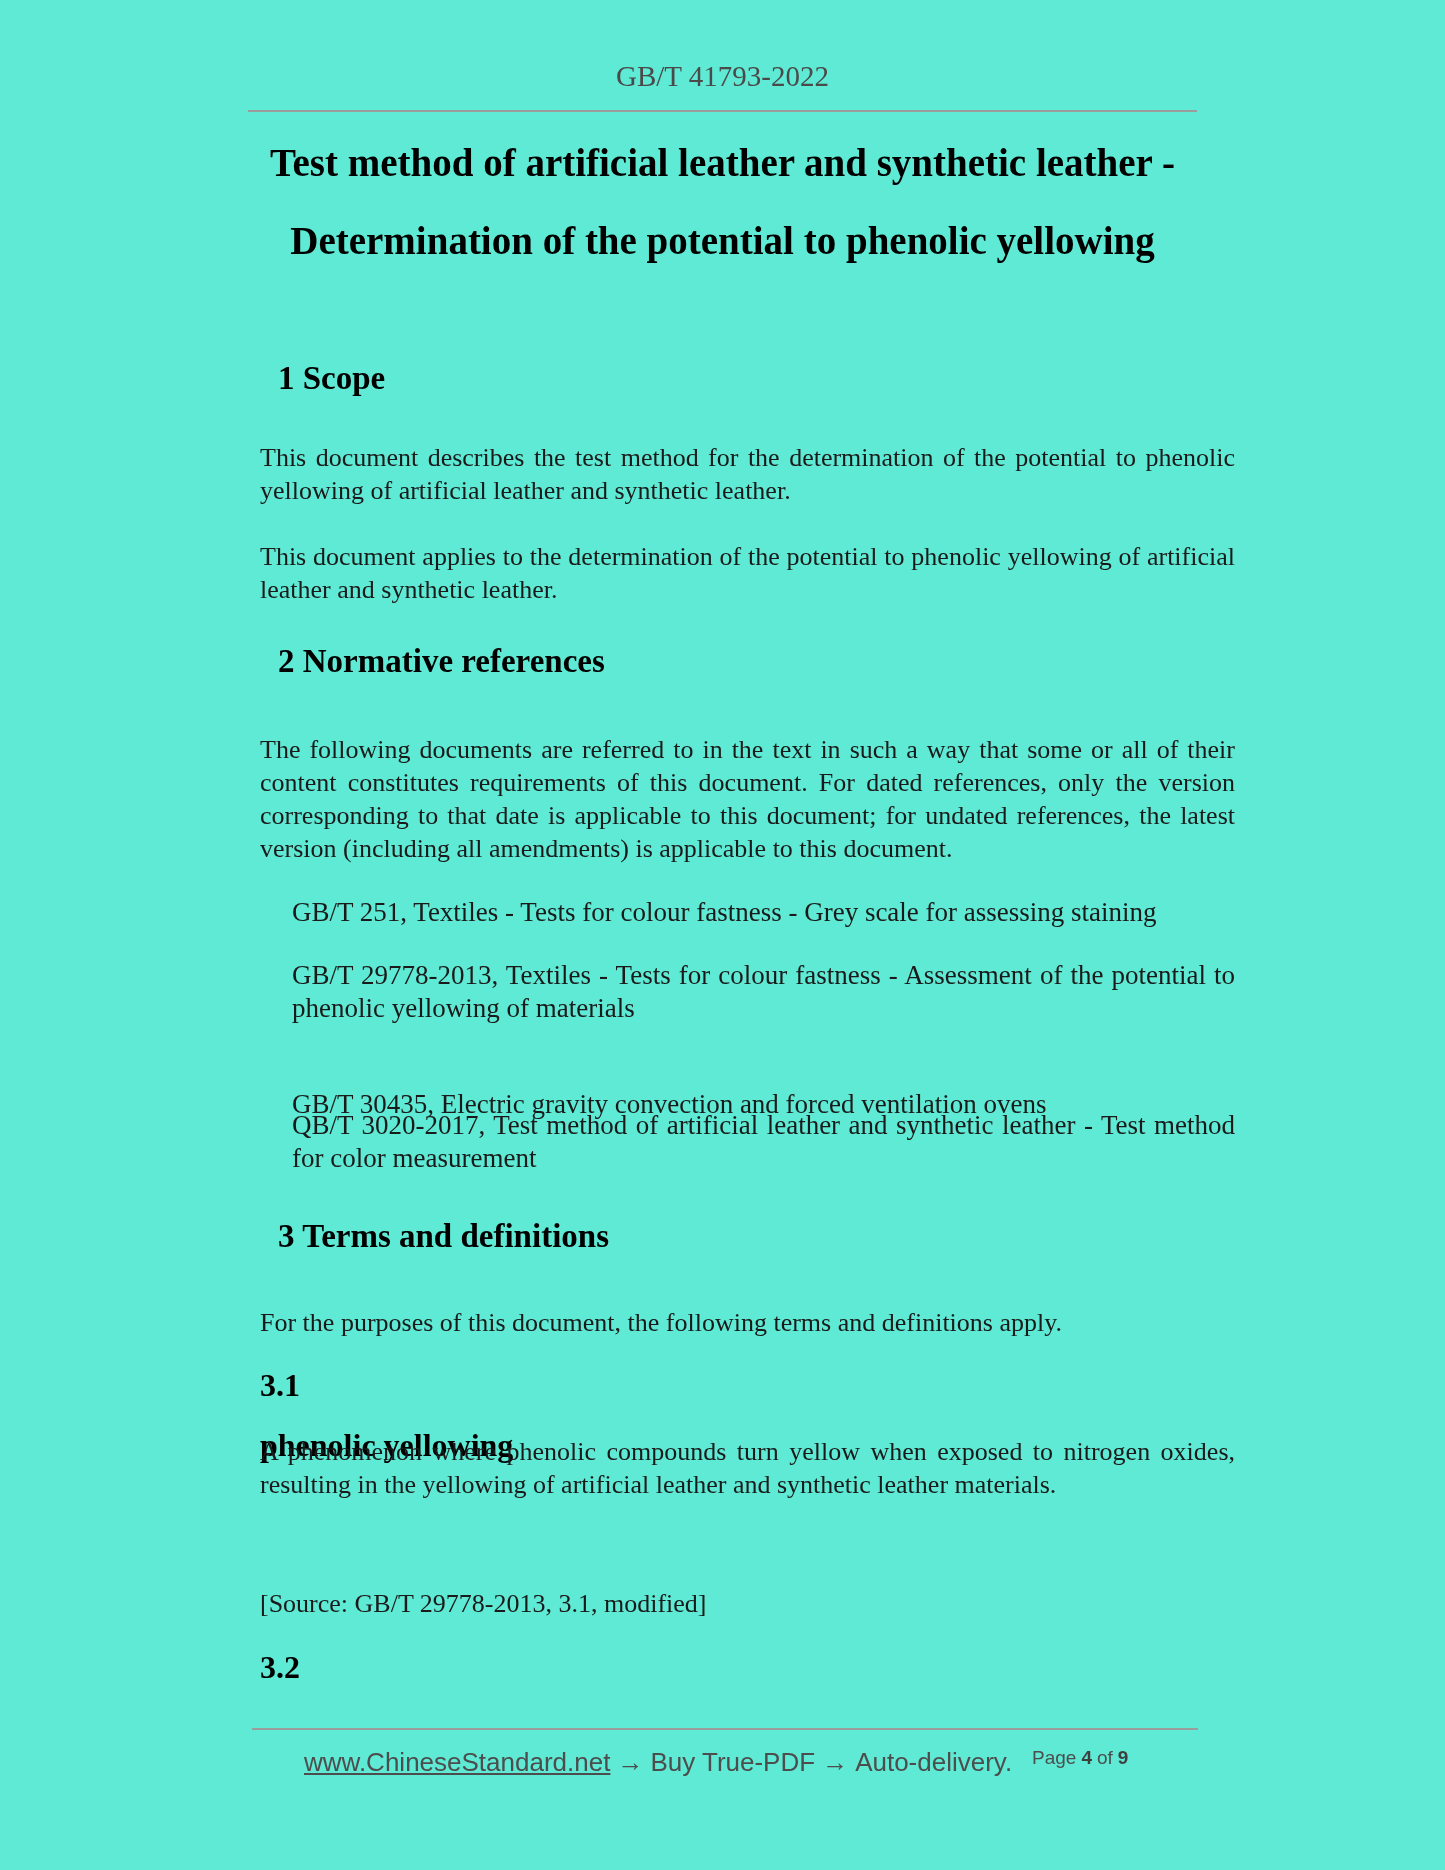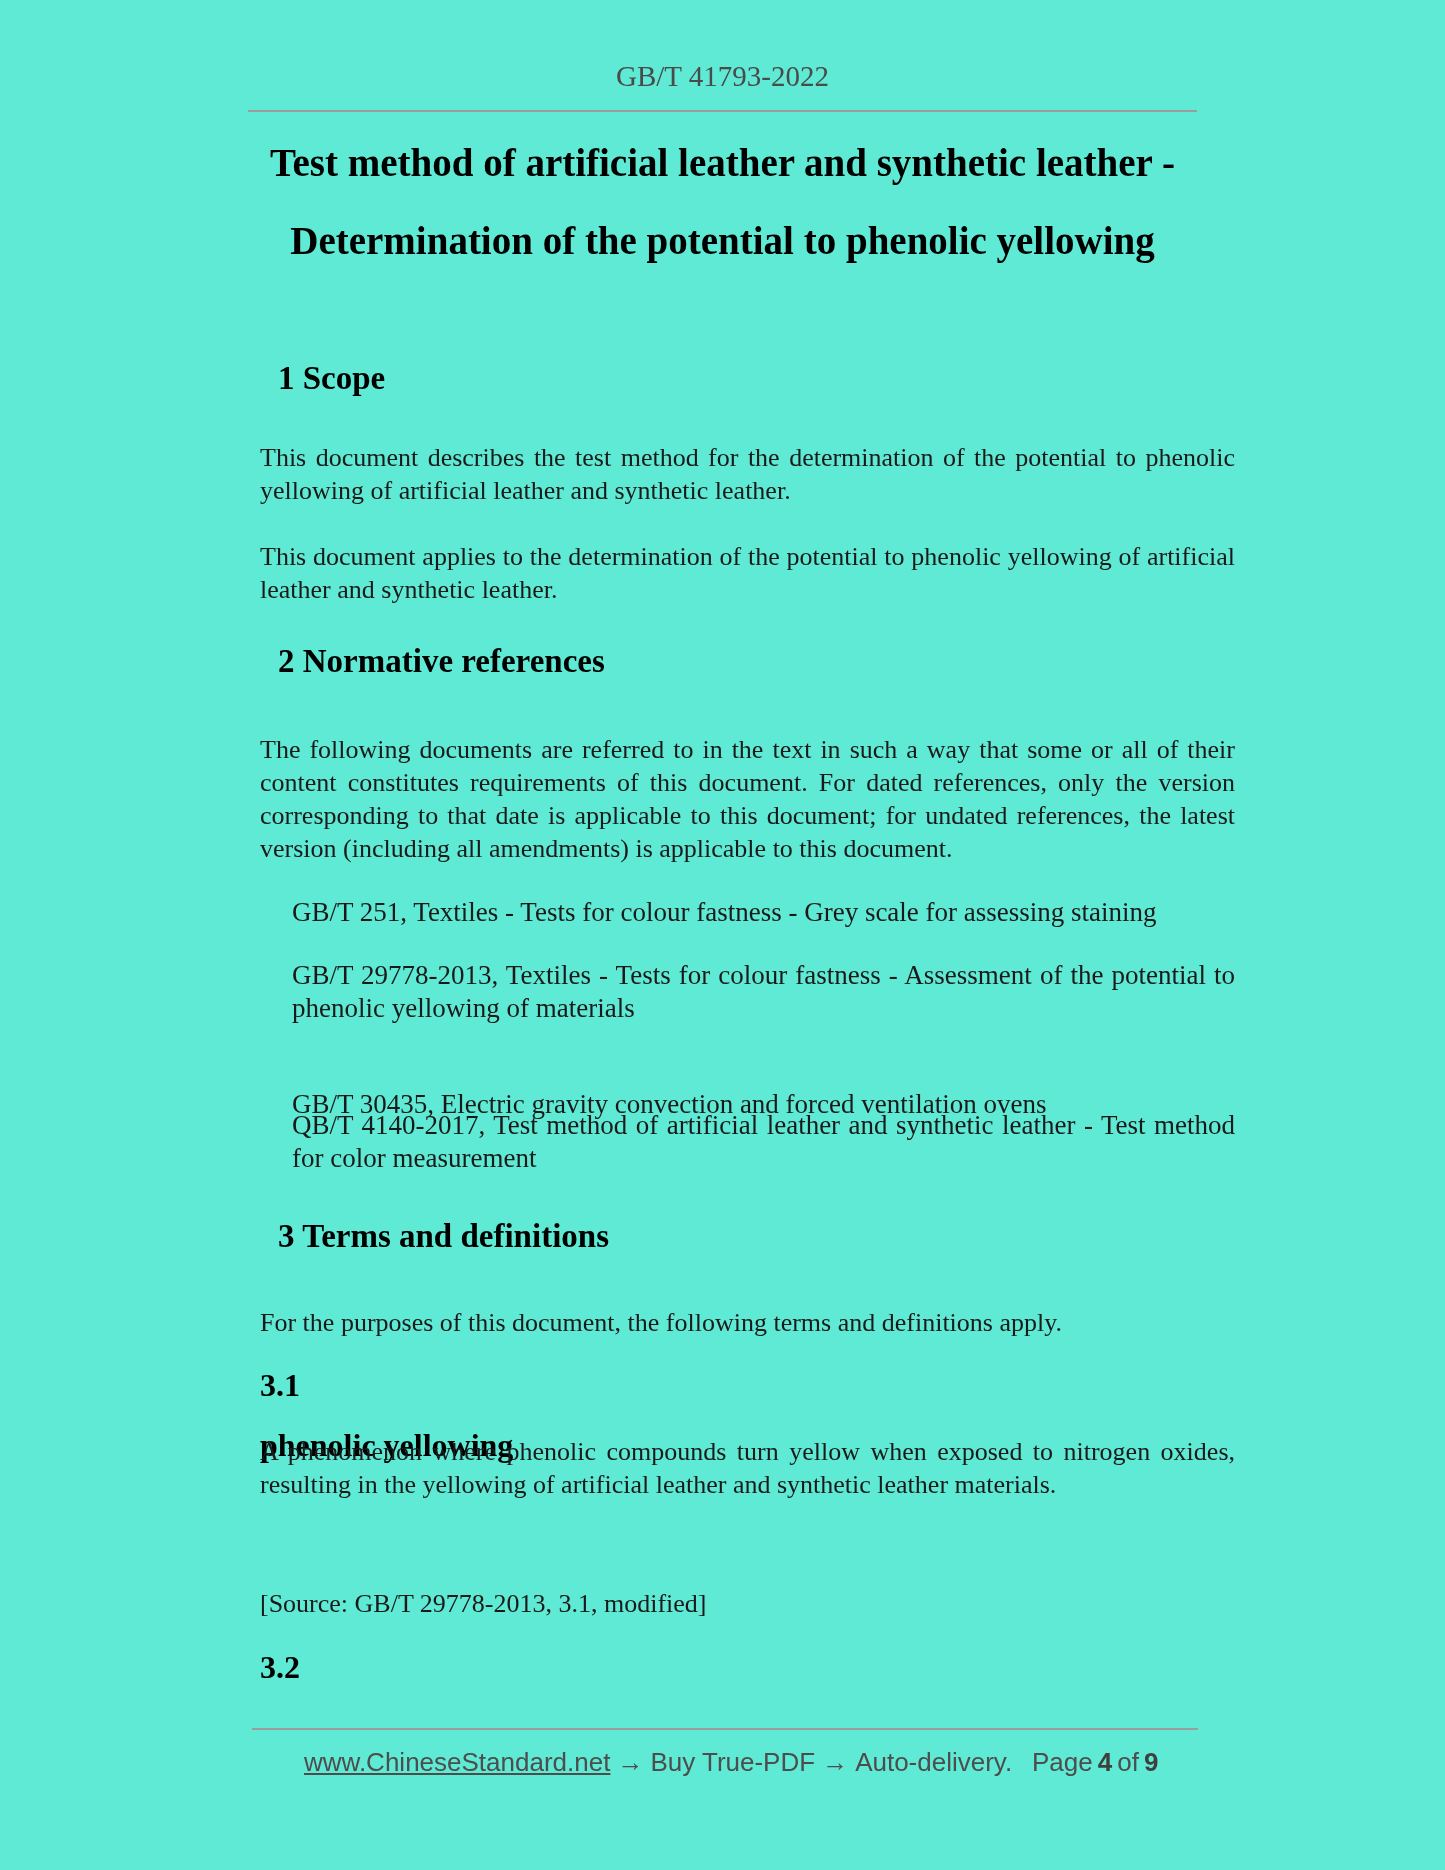--- a/index.html
+++ b/index.html
@@ -78,21 +78,21 @@
     color: #4d4d4d;
     text-decoration: underline;
     cursor: pointer;
     margin-left: 44px;
   }
   .arrow-glyph { margin: 0 7px; color: #4d4d4d; }
   .page-info {
     position: absolute;
     top: 1747px; left: 1032px;
     font-family: "Liberation Sans", sans-serif;
-    font-size: 26px;
+    font-size: 19px;
     color: #4d4d4d;
     white-space: nowrap;
   }
   .page-info b { margin: 0 5px; color: #3f3f3f; }
 </style>
 </head>
 <body>
 
 <div class="page">
 
@@ -105,21 +105,21 @@
   <div class="h-section" style="top:360px">1 Scope</div>
   <div class="body-para" style="top:441px">This document describes the test method for the determination of the potential to phenolic yellowing of artificial leather and synthetic leather.</div>
   <div class="body-para" style="top:540px">This document applies to the determination of the potential to phenolic yellowing of artificial leather and synthetic leather.</div>
 
   <div class="h-section" style="top:643px">2 Normative references</div>
   <div class="body-para" style="top:733px">The following documents are referred to in the text in such a way that some or all of their content constitutes requirements of this document. For dated references, only the version corresponding to that date is applicable to this document; for undated references, the latest version (including all amendments) is applicable to this document.</div>
 
   <div class="ref-item" style="top:896px">GB/T 251, Textiles - Tests for colour fastness - Grey scale for assessing staining</div>
   <div class="ref-item" style="top:959px">GB/T 29778-2013, Textiles - Tests for colour fastness - Assessment of the potential to phenolic yellowing of materials</div>
   <div class="ref-item" style="top:1088px">GB/T 30435, Electric gravity convection and forced ventilation ovens</div>
-  <div class="ref-item" style="top:1109px">QB/T 4140-2017, Test method of artificial leather and synthetic leather - Test method for color measurement</div>
+  <div class="ref-item" style="top:1109px">QB/T 3020-2017, Test method of artificial leather and synthetic leather - Test method for color measurement</div>
 
   <div class="h-section" style="top:1218px">3 Terms and definitions</div>
   <div class="body-para" style="top:1306px">For the purposes of this document, the following terms and definitions apply.</div>
 
   <div class="bold-label" style="top:1369px">3.1</div>
   <div class="bold-label" style="top:1429px">phenolic yellowing</div>
   <div class="body-para" style="top:1435px">A phenomenon where phenolic compounds turn yellow when exposed to nitrogen oxides, resulting in the yellowing of artificial leather and synthetic leather materials.</div>
   <div class="body-para" style="top:1587px">[Source: GB/T 29778-2013, 3.1, modified]</div>
   <div class="bold-label" style="top:1651px">3.2</div>
 

